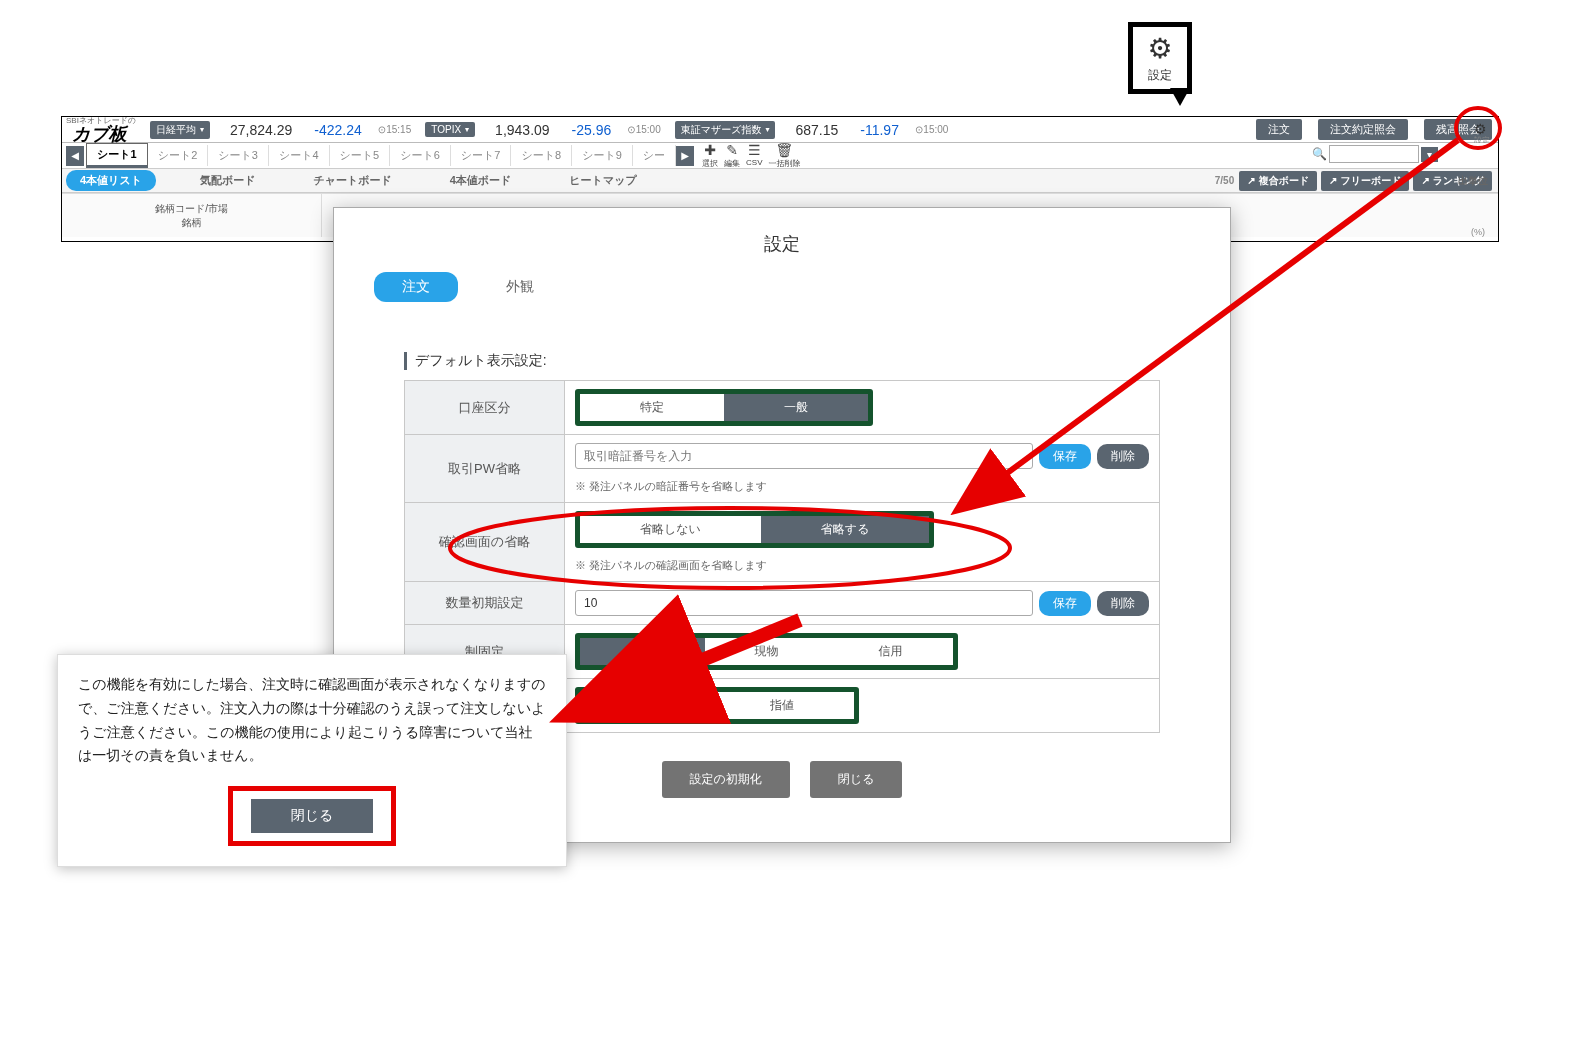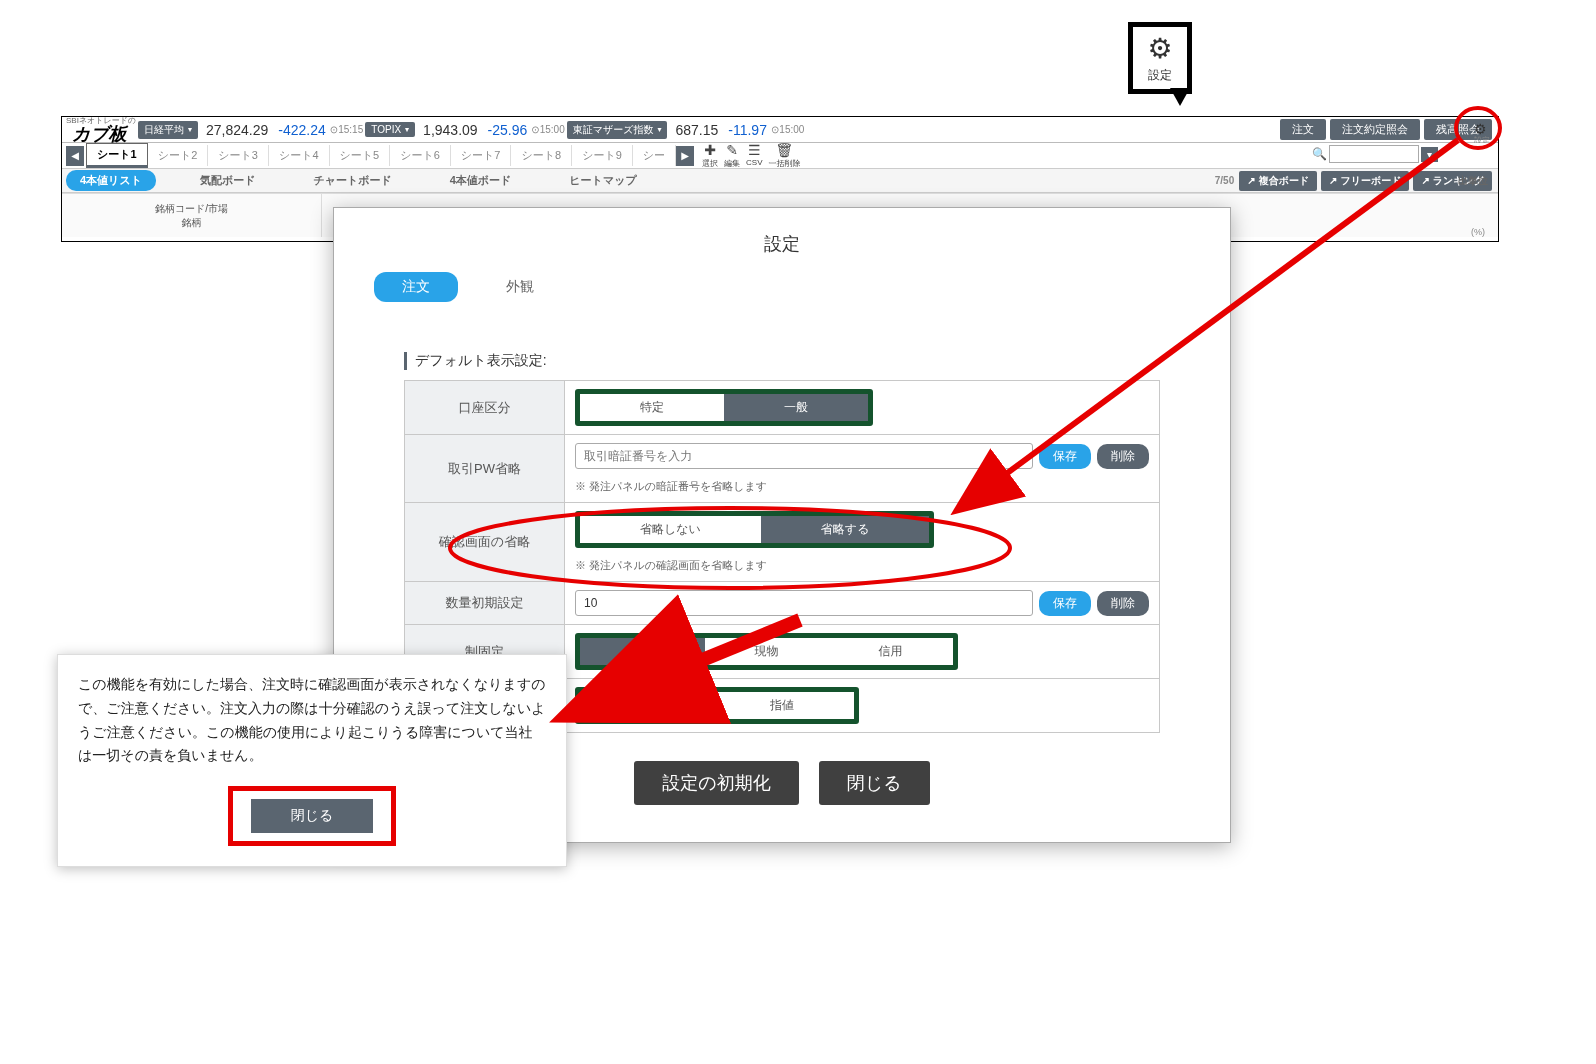--- a/index.html
+++ b/index.html
@@ -6,21 +6,21 @@
 body { background: #fff; width: 1596px; height: 1064px; position: relative; overflow: hidden; }
 
 
 .callout-box { position: absolute; top: 22px; left: 1128px; width: 64px; height: 72px; border: 5px solid #000; background: #fff; display: flex; flex-direction: column; align-items: center; justify-content: center; }
 .callout-box .gear { font-size: 28px; color: #333; }
 .callout-box .lbl { font-size: 12px; color: #333; margin-top: 2px; }
 .speech-tail { position: absolute; top: 88px; left: 1170px; width: 0; height: 0; border-left: 10px solid transparent; border-right: 10px solid transparent; border-top: 18px solid #000; }
 
 
 .header-frame { position: absolute; top: 116px; left: 61px; width: 1438px; height: 126px; border: 1px solid #000; background: #fff; }
-.top-row { display: flex; align-items: center; height: 26px; background: #fff; padding: 0 4px; border-bottom: 1px solid #bbb; font-size: 11px; }
+.top-row { display: flex; align-items: center; height: 26px; background: #fff; padding: 0 4px; border-bottom: 1px solid #bbb; font-size: 11px; gap: 12px; }
 .logo { font-weight: bold; font-size: 18px; padding: 0 6px; font-style: italic; }
 .logo-sub { font-size: 8px; color: #666; display: block; line-height: 8px; }
 .drop { background: #5a6570; color: #fff; padding: 2px 6px; margin: 0 2px; border-radius: 2px; display: inline-flex; align-items: center; font-size: 10px; }
 .drop .caret { margin-left: 4px; font-size: 8px; }
 .val { margin: 0 6px; font-size: 14px; color: #333; }
 .val-neg { color: #1060d0; font-size: 14px; margin: 0 4px; }
 .val-time { color: #888; font-size: 10px; }
 .hdr-btn { background: #5a6570; color: #fff; padding: 3px 12px; margin: 0 2px; border-radius: 2px; font-size: 11px; border: none; }
 .gear-small { position: absolute; right: 8px; top: 4px; color: #333; font-size: 14px; cursor: pointer; }
 .gear-small .sub { font-size: 8px; color: #888; display: block; text-align: center; line-height: 8px; }
@@ -65,21 +65,21 @@
 .tog-opt { padding: 5px 40px; font-size: 12px; color: #555; background: #fff; cursor: pointer; }
 .tog-opt.selected { background: #5a6570; color: #fff; }
 .tog-opt.wide { padding: 5px 60px; }
 .txt-inp { flex: 1; min-width: 200px; padding: 5px 8px; border: 1px solid #aaa; border-radius: 3px; font-size: 12px; color: #333; }
 .note { flex-basis: 100%; font-size: 11px; color: #666; margin-top: 4px; }
 .pill-btn { padding: 4px 14px; border-radius: 10px; color: #fff; font-size: 12px; border: none; cursor: pointer; }
 .pill-save { background: #29a3e8; }
 .pill-del { background: #5a6570; }
 
 .modal-footer { display: flex; justify-content: center; gap: 20px; margin-top: 28px; }
-.foot-btn { background: #404040; color: #fff; padding: 10px 28px; font-size: 18px; border: none; border-radius: 3px; cursor: pointer; }
+.foot-btn { background: #737373; color: #fff; padding: 10px 28px; font-size: 12px; border: none; border-radius: 3px; cursor: pointer; }
 
 
 .warn-box { position: absolute; top: 654px; left: 57px; width: 510px; background: #fff; padding: 18px 20px 20px; box-shadow: 0 2px 12px rgba(0,0,0,0.25); border: 1px solid #ddd; }
 .warn-text { font-size: 14px; color: #222; line-height: 1.7; }
 .warn-close-frame { margin: 18px auto 0; width: 168px; padding: 8px; border: 5px solid #e60000; display: flex; justify-content: center; }
 .warn-close-btn { background: #5a6570; color: #fff; padding: 8px 40px; font-size: 14px; border: none; cursor: pointer; }
 
 
 .anno { position: absolute; top: 0; left: 0; width: 1596px; height: 1064px; pointer-events: none; }
 </style>

